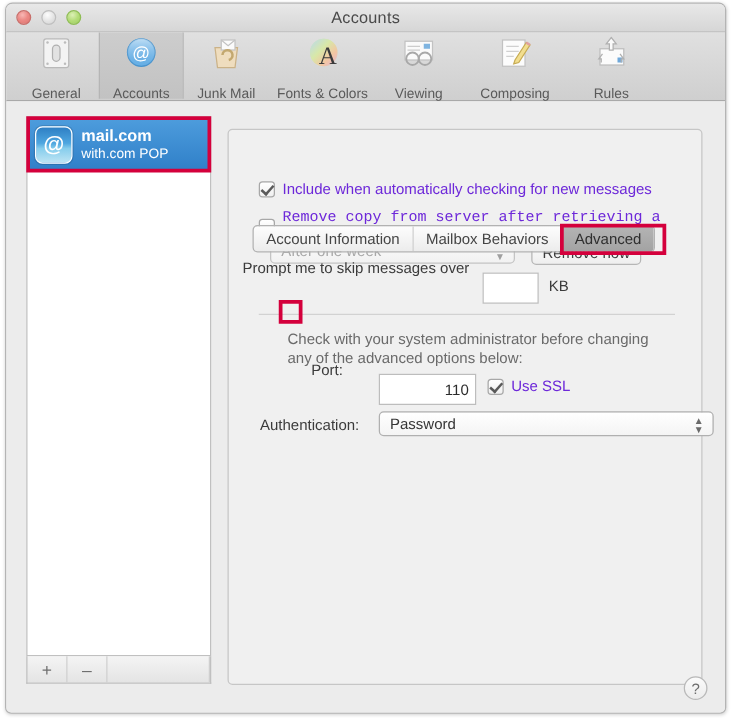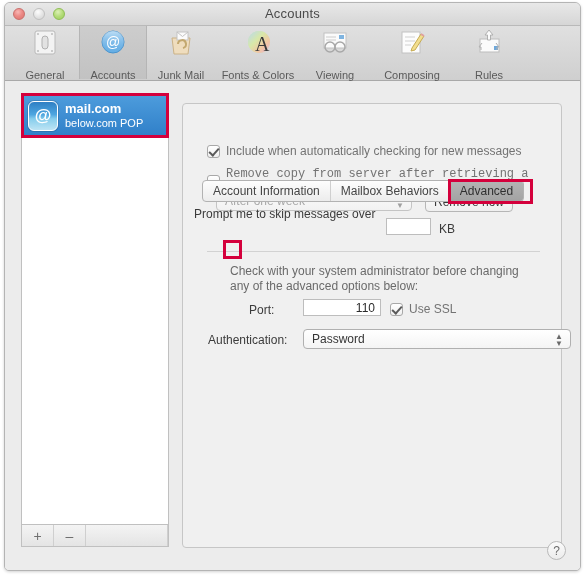--- a/index.html
+++ b/index.html
@@ -260,21 +260,21 @@
   }
 
   
   .form { position: absolute; left: 0; top: 0; width: 100%; height: 100%; }
 
   .cb-row {
     position: absolute;
     display: flex;
     align-items: center;
     font-size: 12px;
-    color: #737373;
+    color: #6d28d9;
   }
   .checkbox {
     width: 13px;
     height: 13px;
     border: 1px solid #a8a8a8;
     border-radius: 3px;
     background: linear-gradient(to bottom, #ffffff 0%, #f0f0f0 100%);
     box-sizing: border-box;
     margin-right: 6px;
     flex: none;
@@ -353,21 +353,21 @@
   }
   .note {
     position: absolute;
     font-size: 12px;
     color: #6a6a6a;
     line-height: 15px;
     width: 300px;
   }
   .textfield {
     position: absolute;
-    height: 17px;
+    height: 25px;
     border: 1px solid #bdbdbd;
     background: #ffffff;
     font-size: 12px;
     color: #2b2b2b;
     display: flex;
     align-items: center;
     justify-content: flex-end;
     padding-right: 5px;
     box-sizing: border-box;
   }
@@ -518,21 +518,21 @@
 
     </div>
 
     <div class="content">
 
       <div class="sidebar">
         <div class="account-row">
           <div class="acct-icon">@</div>
           <div class="acct-text">
             <div class="acct-name">mail.com</div>
-            <div class="acct-sub">below.com POP</div>
+            <div class="acct-sub">with.com POP</div>
           </div>
         </div>
       </div>
       <div class="hl-account"></div>
 
       <div class="sidebar-footer">
         <div class="sf-btn">+</div>
         <div class="sf-btn">–</div>
         <div class="sf-btn sf-fill"></div>
       </div>
@@ -558,21 +558,21 @@
           <div class="btn" style="left:242px; top:87px; width:88px;">Remove now</div>
 
           <div class="label" style="left:11px; top:103px;">Prompt me to skip messages over</div>
           <div class="textfield" style="left:203px; top:114px; width:45px;"></div>
           <div class="label" style="left:256px; top:118px;">KB</div>
 
           <div class="divider" style="left:24px; top:147px; width:333px;"></div>
 
           <div class="note" style="left:47px; top:160px;">Check with your system administrator before changing any of the advanced options below:</div>
 
-          <div class="label" style="left:66px; top:199px;">Port:</div>
+          <div class="label" style="left:66px; top:185px;">Port:</div>
           <div class="textfield" style="left:120px; top:195px; width:78px;">110</div>
 
           <div class="cb-row" style="left:207px; top:198px;">
             <div class="checkbox checked"></div>
             <span>Use SSL</span>
           </div>
 
           <div class="label" style="left:25px; top:229px;">Authentication:</div>
           <div class="select enabled" style="left:120px; top:225px; width:268px;">
             <span>Password</span>

